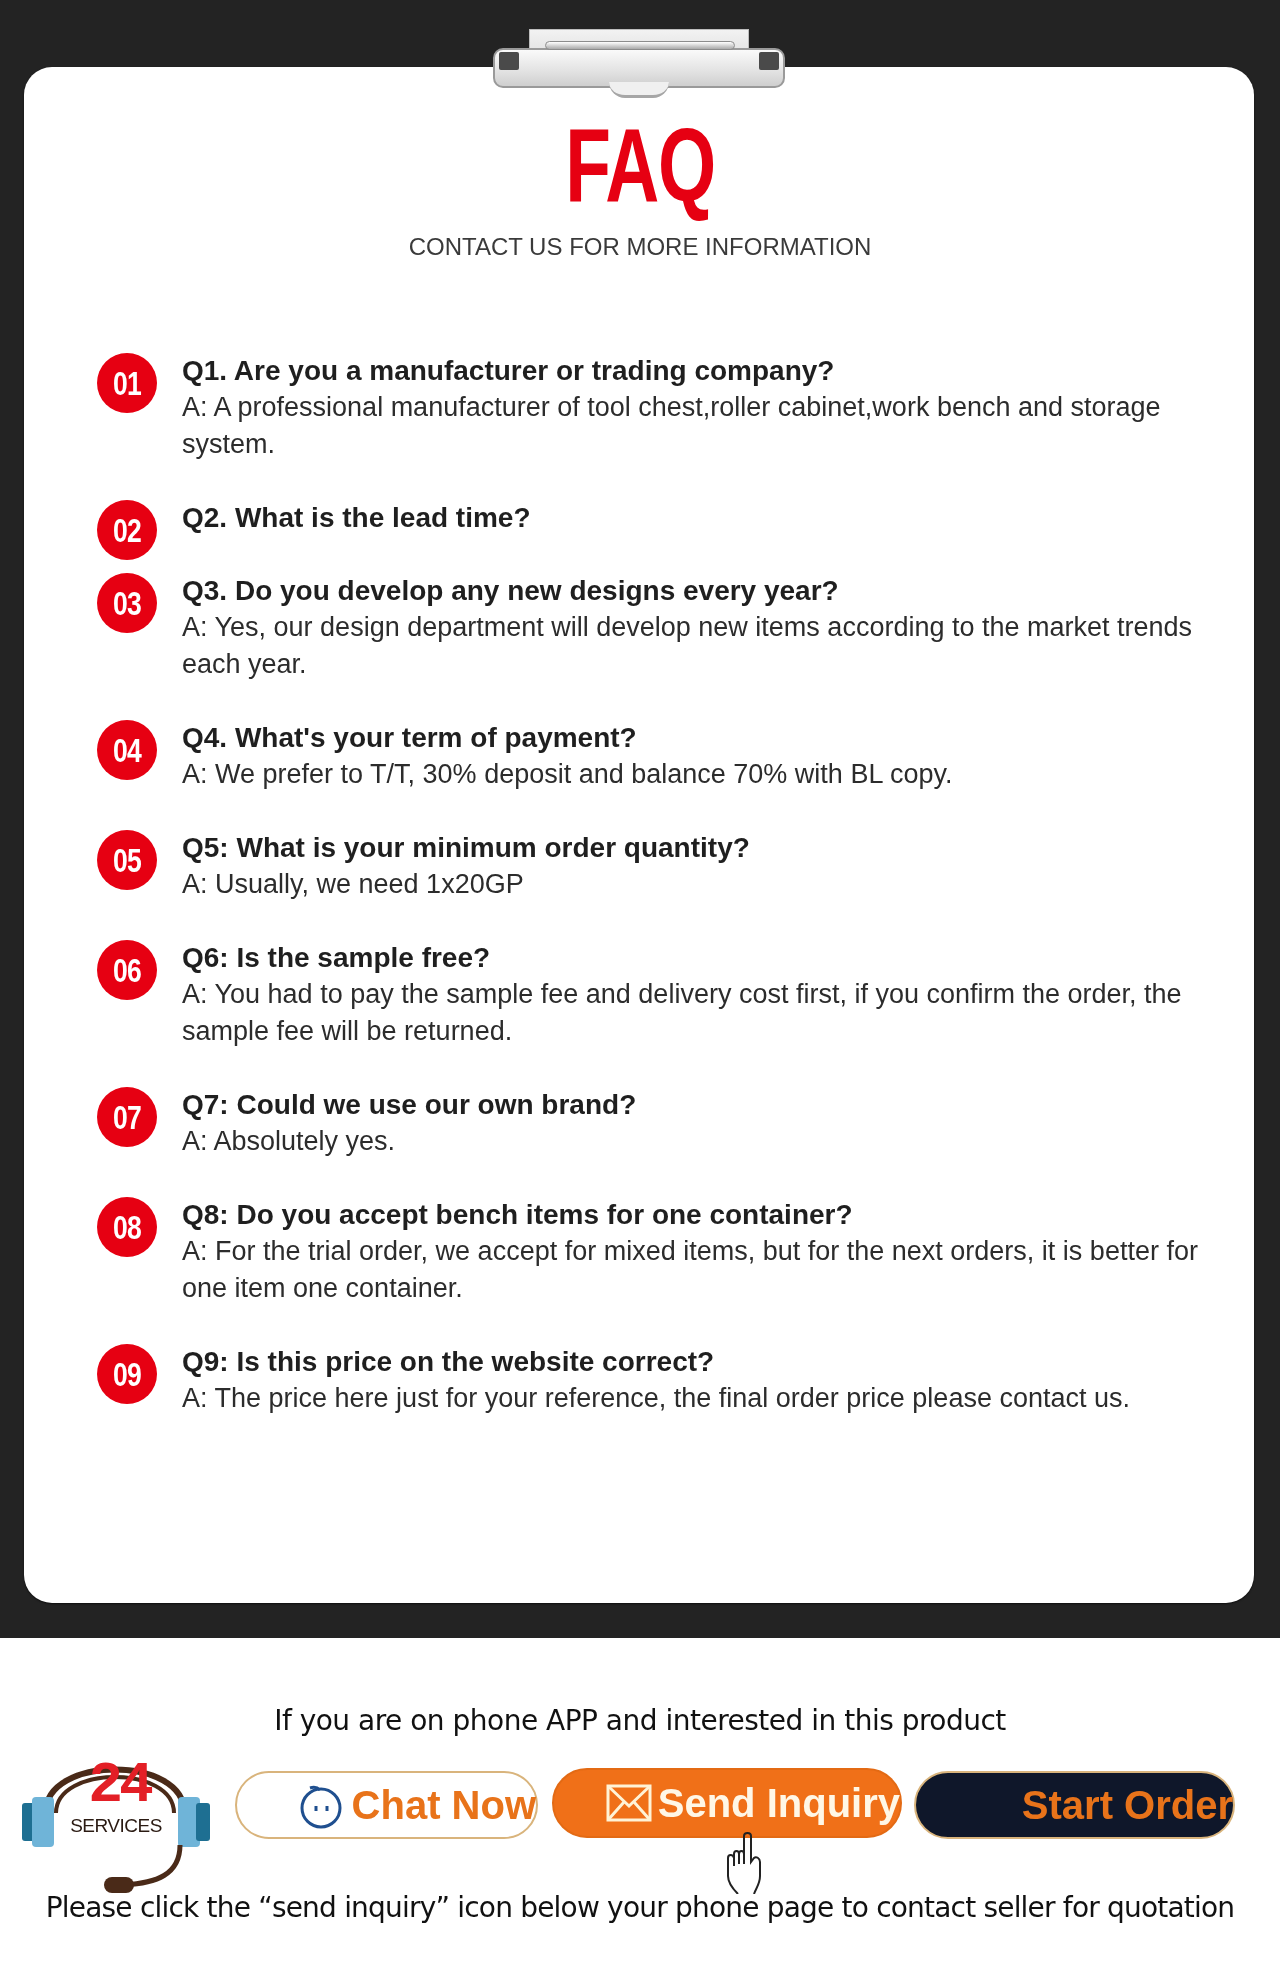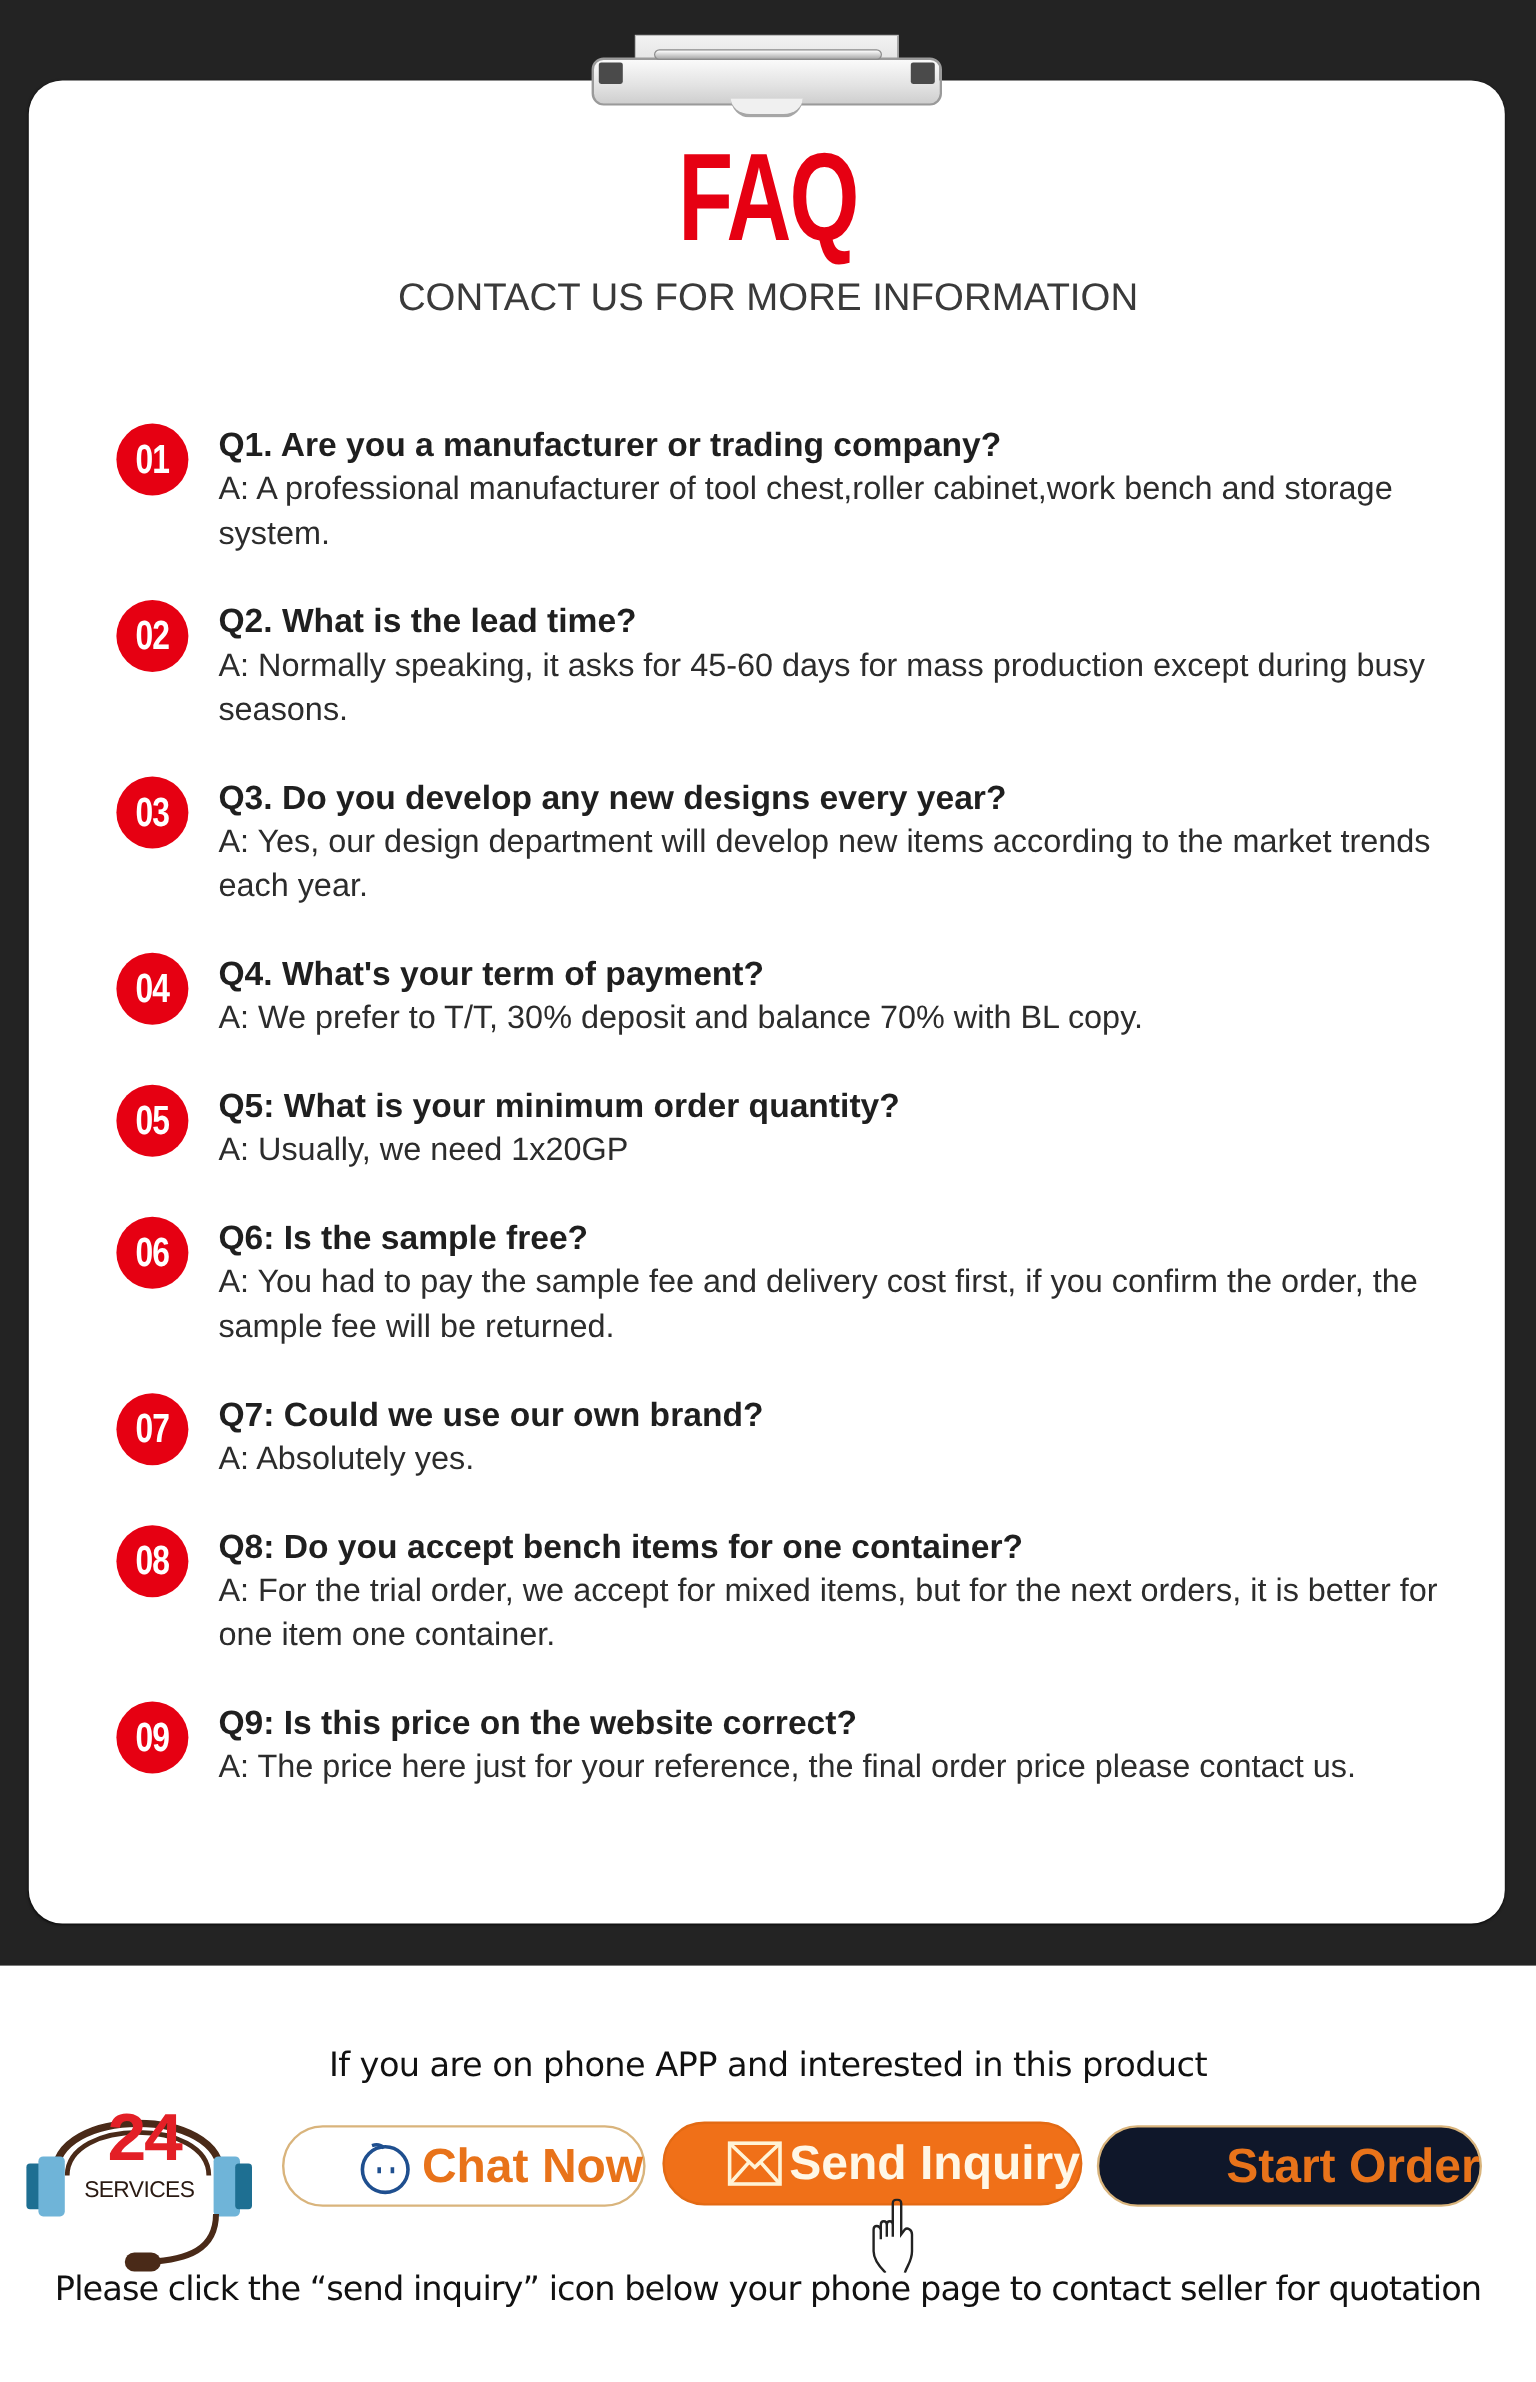--- a/index.html
+++ b/index.html
@@ -44,21 +44,21 @@
 
   
   .faq-title {
     position: absolute; left: 0; width: 1280px; top: 110px; text-align: center;
     color: #e60012; font-family: "Liberation Sans", sans-serif; font-weight: 700;
     font-size: 104px; line-height: 110px; letter-spacing: -2px;
     transform: scaleX(0.72); transform-origin: 640px 0;
   }
   .faq-subtitle {
     position: absolute; left: 0; width: 1280px; top: 228px; text-align: center;
-    color: #3a3a3a; font-size: 32px; line-height: 38px; letter-spacing: 0px;
+    color: #3a3a3a; font-size: 24px; line-height: 38px; letter-spacing: 0px;
   }
 
   
   .faq-list { position: absolute; left: 96px; top: 352px; width: 1120px; }
   .faq-item { position: relative; padding-left: 86px; margin-bottom: 36px; }
   .num-badge {
     position: absolute; left: 1px; top: 1px; width: 60px; height: 60px; border-radius: 50%;
     background: #e60012; color: #fff; font-weight: 700; font-size: 34px;
     display: flex; align-items: center; justify-content: center; letter-spacing: -1px;
   }
@@ -140,21 +140,20 @@
         <span>01</span>
       </div>
     <span class="q-text">Q1. Are you a manufacturer or trading company?</span>
     <span class="a-text">A: A professional manufacturer of tool chest,roller cabinet,work bench and storage system.</span>
   </div>
   <div class="faq-item">
     <div class="num-badge">
         <span>02</span>
       </div>
     <span class="q-text">Q2. What is the lead time?</span>
-    <span class="a-text">A: Normally speaking, it asks for 45-60 days for mass production except during busy seasons.</span>
   </div>
   <div class="faq-item">
     <div class="num-badge">
         <span>03</span>
       </div>
     <span class="q-text">Q3. Do you develop any new designs every year?</span>
     <span class="a-text">A: Yes, our design department will develop new items according to the market trends each year.</span>
   </div>
   <div class="faq-item">
     <div class="num-badge">

